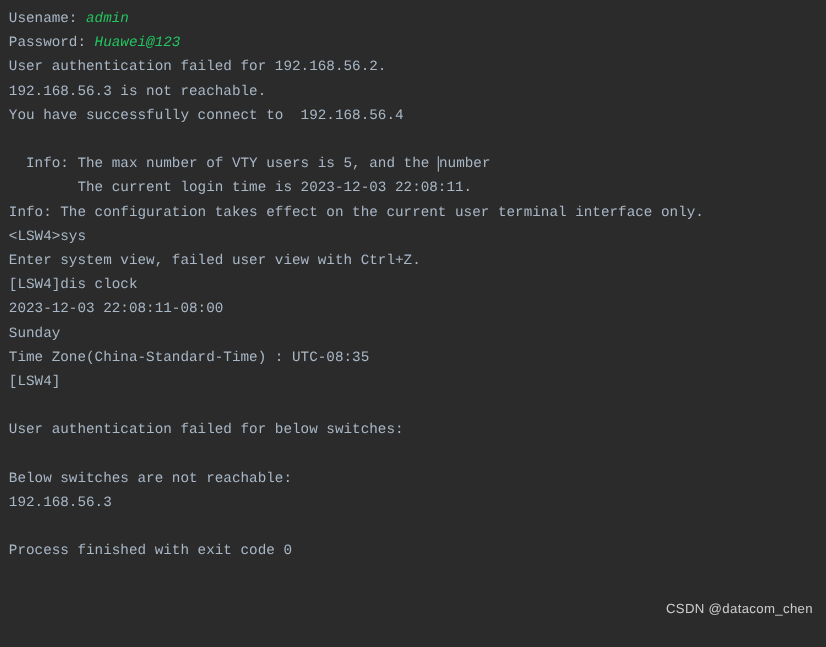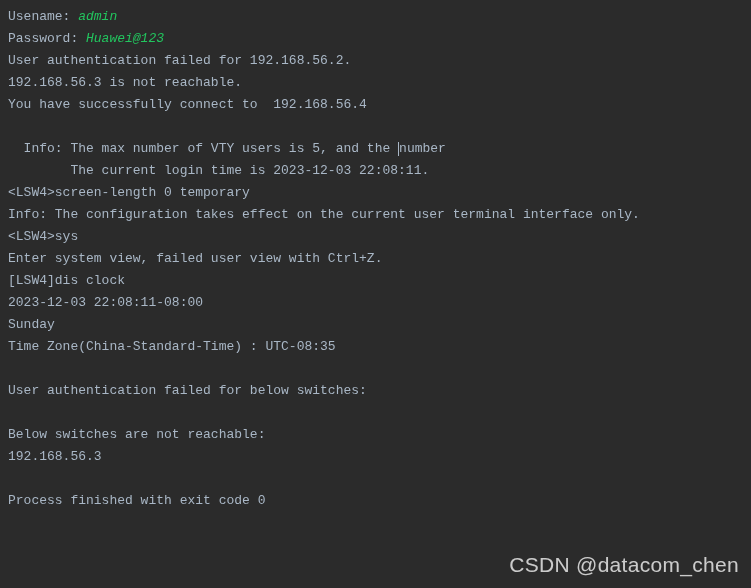--- a/index.html
+++ b/index.html
@@ -12,25 +12,25 @@
       padding: 6px 8px;
       width: 751px;
       height: 588px;
       overflow: hidden;
       position: relative;
     }
     .line { white-space: pre; }
     .input-value { color: #22c55e; font-style: italic; }
     .watermark {
       position: absolute;
-      bottom: 12px;
+      bottom: 24px;
       right: 12px;
       color: #e8e8e8;
       font-family: Arial, sans-serif;
-      font-size: 21px;
+      font-size: 12px;
       opacity: 0.85;
       letter-spacing: 0.3px;
     }
     .cursor {
       display: inline-block;
       width: 1px;
       height: 14px;
       background: #a9b7c6;
       vertical-align: middle;
       margin: 0 0px;
@@ -41,28 +41,28 @@
 
 <div>
   <div class="line"><span>Usename: </span><span class="input-value">admin</span></div>
   <div class="line"><span>Password: </span><span class="input-value">Huawei@123</span></div>
   <div class="line">User authentication failed for 192.168.56.2.</div>
   <div class="line">192.168.56.3 is not reachable.</div>
   <div class="line">You have successfully connect to  192.168.56.4</div>
   <div class="line">&nbsp;</div>
   <div class="line"><span>  Info: The max number of VTY users is 5, and the </span><span class="cursor"></span><span>number</span></div>
   <div class="line">        The current login time is 2023-12-03 22:08:11.</div>
-  <div class="line">&lt;LSW4&gt;screen-length 0 temporary</div>
   <div class="line">Info: The configuration takes effect on the current user terminal interface only.</div>
   <div class="line">&lt;LSW4&gt;sys</div>
   <div class="line">Enter system view, failed user view with Ctrl+Z.</div>
   <div class="line">[LSW4]dis clock</div>
   <div class="line">2023-12-03 22:08:11-08:00</div>
   <div class="line">Sunday</div>
   <div class="line">Time Zone(China-Standard-Time) : UTC-08:35</div>
+  <div class="line">[LSW4]</div>
   <div class="line">&nbsp;</div>
   <div class="line">User authentication failed for below switches:</div>
   <div class="line">&nbsp;</div>
   <div class="line">Below switches are not reachable:</div>
   <div class="line">192.168.56.3</div>
   <div class="line">&nbsp;</div>
   <div class="line">Process finished with exit code 0</div>
 </div>
 
 <div class="watermark">CSDN @datacom_chen</div>

